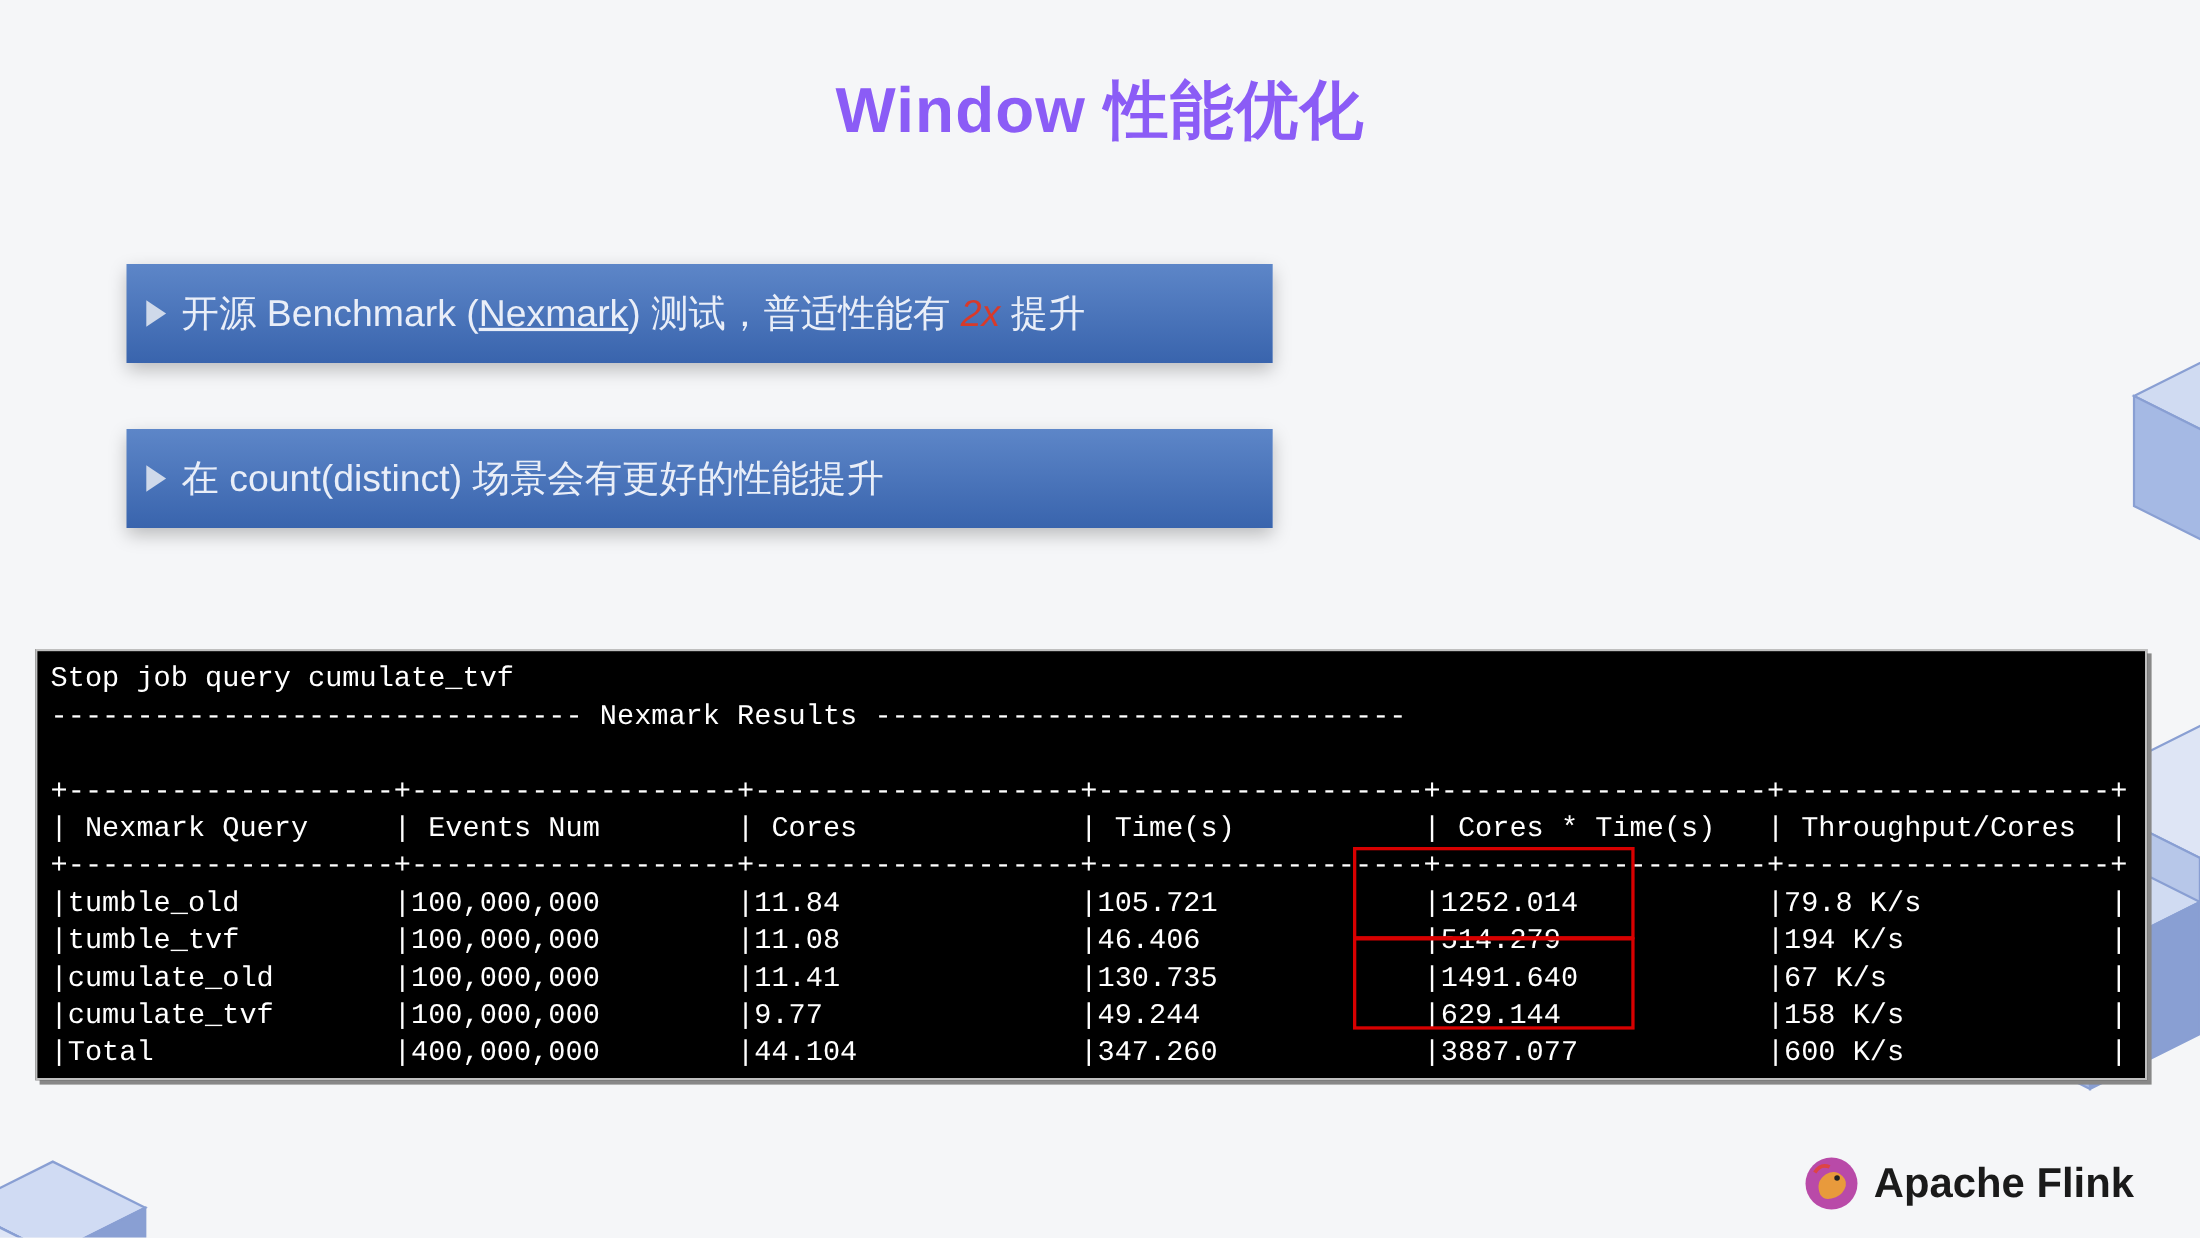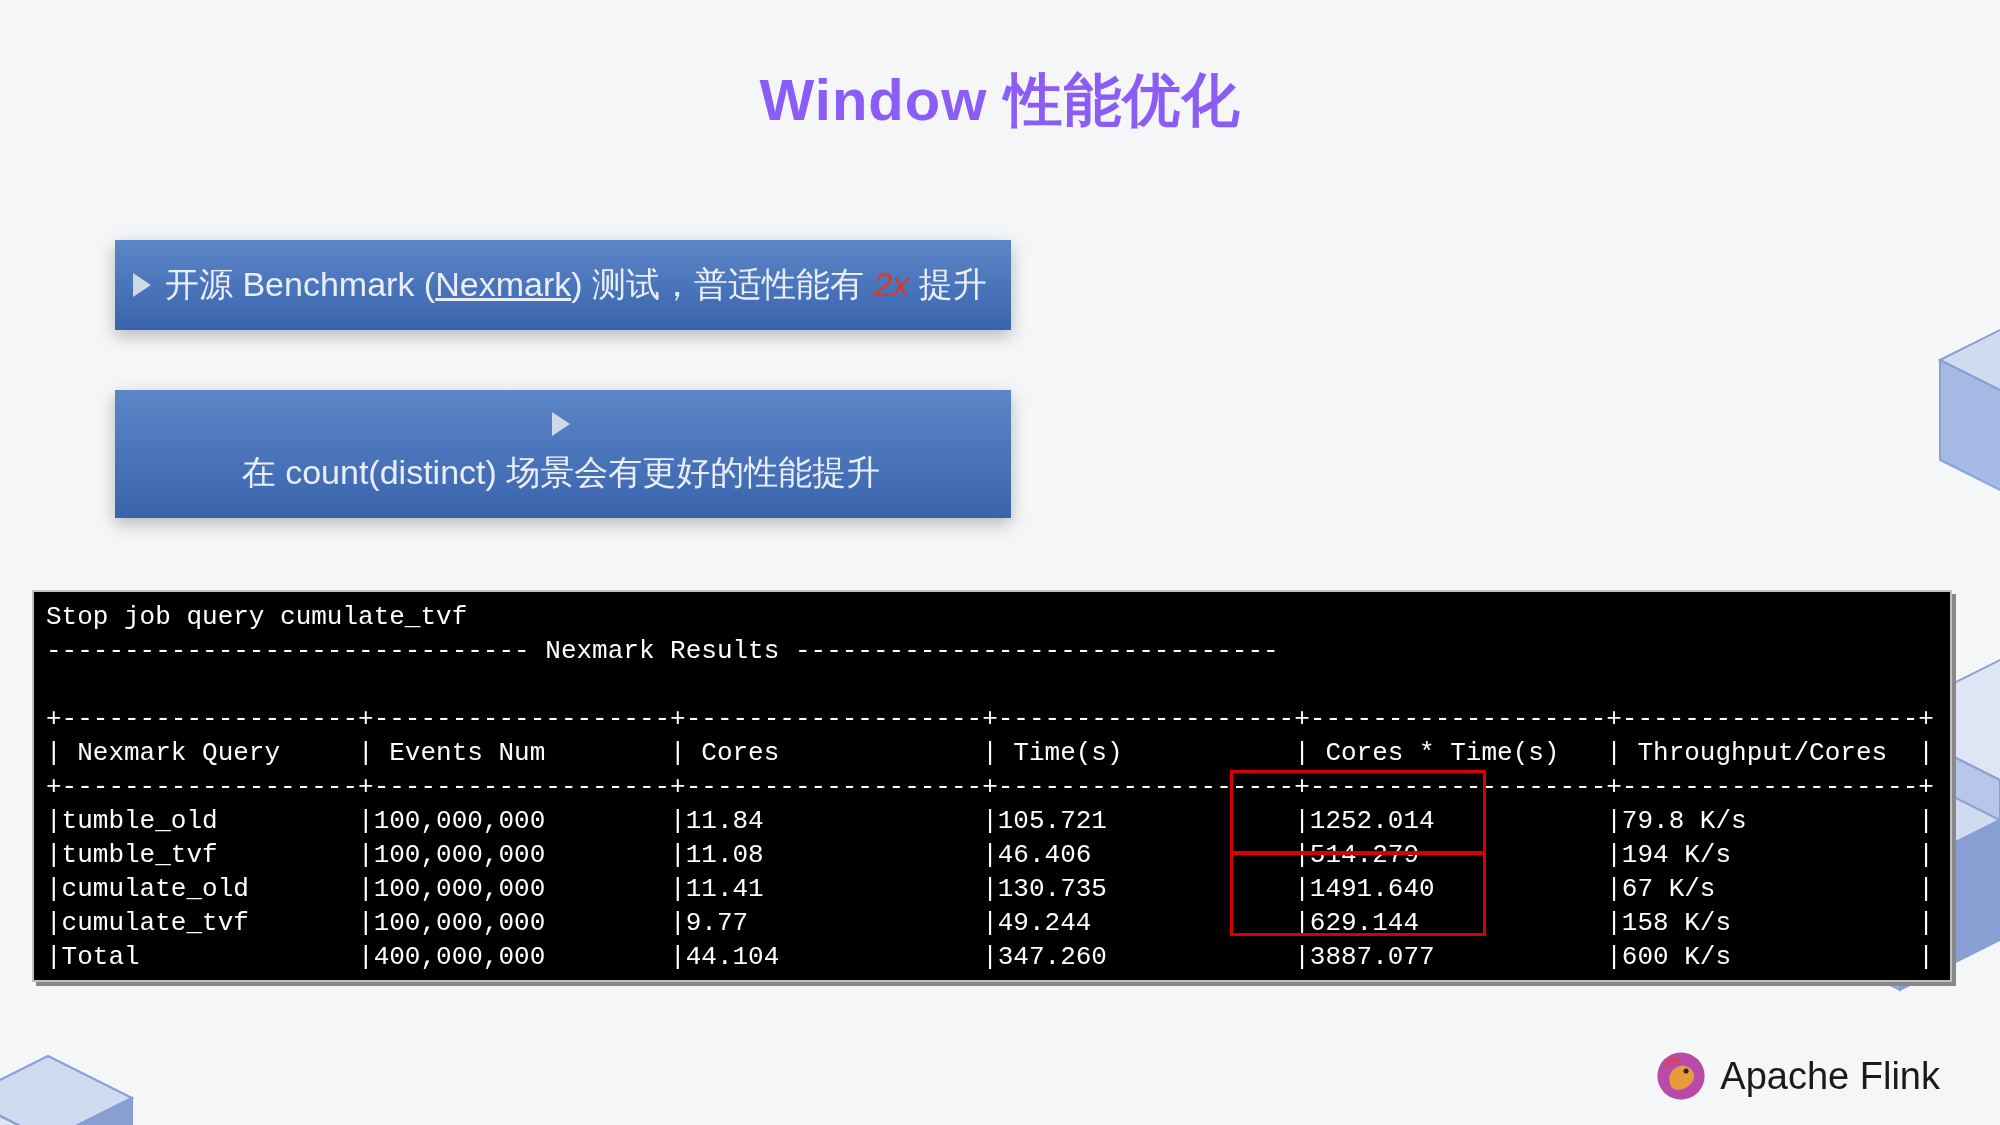--- a/index.html
+++ b/index.html
@@ -30,40 +30,40 @@
     text-align: center;
     font-size: 58px;
     font-weight: 700;
     color: #8b5cf6;
     letter-spacing: 1px;
   }
 
   .bullet-box {
     position: absolute;
     left: 115px;
-    width: 896px;
+    width: 1042px;
     padding: 22px 22px 22px 18px;
     box-sizing: border-box;
     background: linear-gradient(180deg, #5d86c8 0%, #3964ad 100%);
     box-shadow: 0 6px 16px rgba(0,0,0,0.25);
     color: #e9eef8;
     font-size: 34px;
     display: flex;
     align-items: center;
     gap: 14px;
   }
   .bullet-box .tri {
     width: 0; height: 0;
     border-top: 12px solid transparent;
     border-bottom: 12px solid transparent;
     border-left: 18px solid #cfd9ea;
     flex: none;
   }
   .bullet1 { top: 240px; }
-  .bullet2 { top: 390px; flex-direction: column; }
+  .bullet2 { top: 390px; }
   .highlight-red { color: #d83a2a; font-style: italic; }
   .underline { text-decoration: underline; }
 
   
   .term-wrap {
     position: absolute;
     left: 32px;
     top: 590px;
     width: 1920px;
     height: 392px;
@@ -92,21 +92,21 @@
   .footer {
     position: absolute;
     right: 60px;
     bottom: 22px;
     display: flex;
     align-items: center;
     gap: 12px;
   }
   .footer-text {
     font-size: 38px;
-    font-weight: 400;
+    font-weight: 700;
     color: #1a1a1a;
     font-family: Arial, sans-serif;
   }
   .squirrel {
     width: 54px; height: 54px;
   }
 </style>
 </head>
 <body>
 

